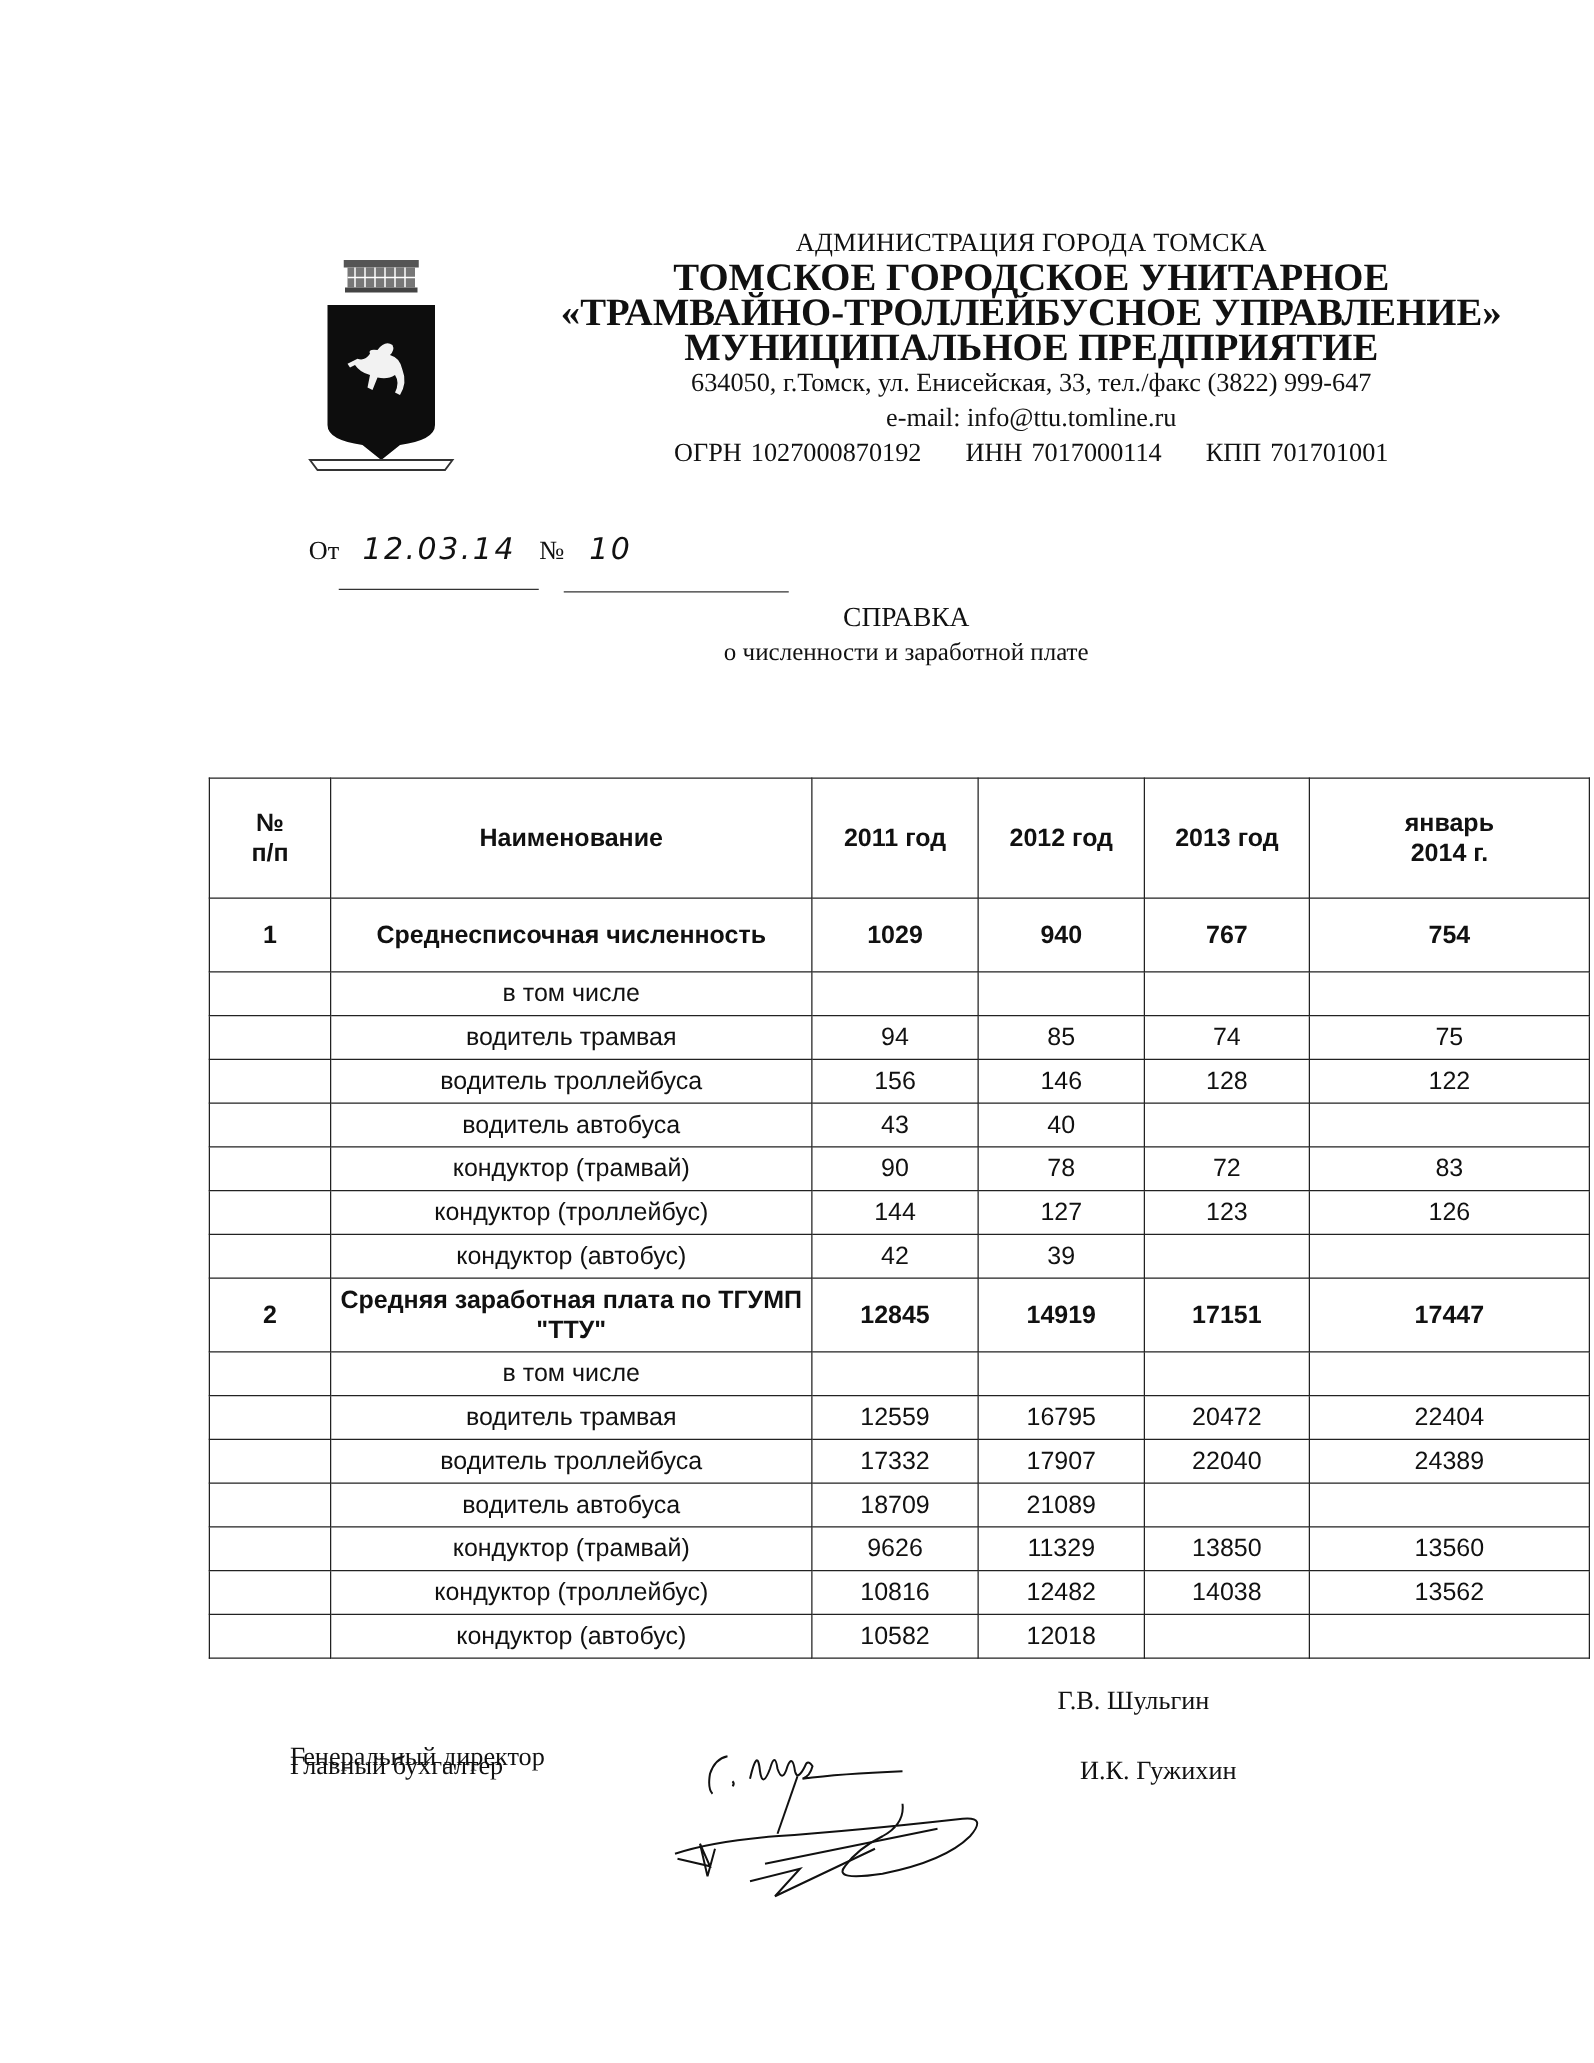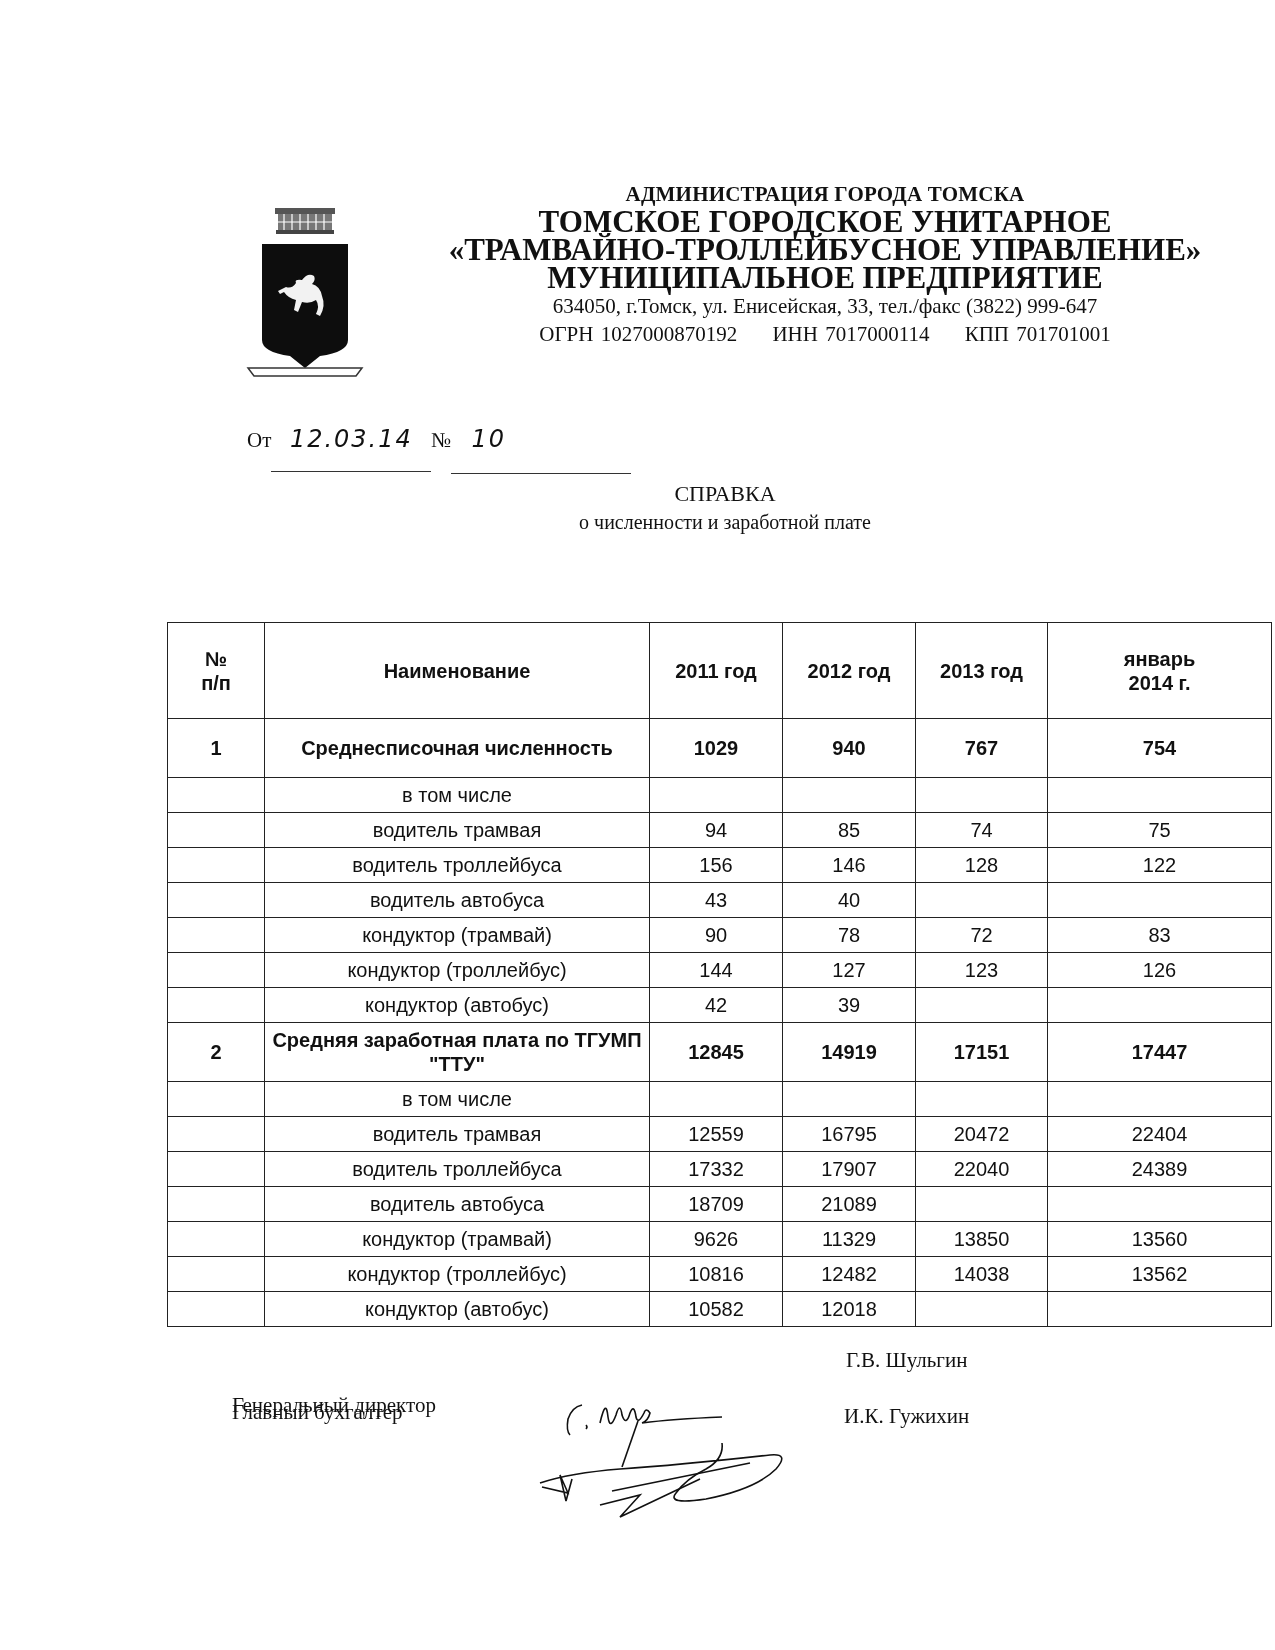--- a/index.html
+++ b/index.html
@@ -2,21 +2,21 @@
 <html><head>
 <meta charset="utf-8">
 <style>
   html, body { margin: 0; padding: 0; background: #ffffff; }
   body { width: 1275px; height: 1650px; position: relative; overflow: hidden; color: #111; }
   .serif { font-family: "Liberation Serif", "DejaVu Serif", serif; }
 
   
   .logo { position: absolute; left: 240px; top: 200px; width: 130px; height: 180px; }
   .head { position: absolute; left: 440px; top: 180px; width: 770px; text-align: center; }
-  .head .l1 { font-size: 21px; line-height: 28px; letter-spacing: 0.2px; font-weight: bold; }
+  .head .l1 { font-size: 21px; line-height: 28px; letter-spacing: 0.2px; }
   .head .bold { font-size: 31px; font-weight: bold; line-height: 28px; }
   .head .l5 { font-size: 21px; line-height: 28px; }
   .head .l7 { font-size: 21px; line-height: 28px; word-spacing: 2px; }
   .head .l7 span { margin: 0 14px; }
 
   
   .ref { position: absolute; left: 247px; top: 425px; font-size: 21px; }
   .ref .hand { font-family: "DejaVu Sans", sans-serif; font-style: italic; font-size: 24px; letter-spacing: 2px; }
   .ref .u1 { display: inline-block; width: 160px; border-bottom: 1.5px solid #333; text-align: center; padding-bottom: 18px; }
   .ref .u2 { display: inline-block; width: 160px; border-bottom: 1.5px solid #333; padding-left: 20px; padding-bottom: 20px; }
@@ -67,20 +67,21 @@
     <path d="M8 168 H122 L116 176 H14 Z" fill="none" stroke="#333" stroke-width="1.5"></path>
   </svg>
 </div>
 
 <div class="head">
   <div class="l1">АДМИНИСТРАЦИЯ ГОРОДА ТОМСКА</div>
   <div class="bold">ТОМСКОЕ ГОРОДСКОЕ УНИТАРНОЕ</div>
   <div class="bold">«ТРАМВАЙНО-ТРОЛЛЕЙБУСНОЕ УПРАВЛЕНИЕ»</div>
   <div class="bold">МУНИЦИПАЛЬНОЕ ПРЕДПРИЯТИЕ</div>
   <div class="l5">634050, г.Томск, ул. Енисейская, 33, тел./факс (3822) 999-647</div>
+  <div class="l5">e-mail: info@ttu.tomline.ru</div>
   <div class="l7">
     <span>ОГРН 1027000870192</span>
     <span>ИНН 7017000114</span>
     <span>КПП 701701001</span>
   </div>
 </div>
 
 <div class="ref">
   <span>От</span><span class="u1"><span class="hand">12.03.14</span></span><span>№</span><span class="u2"><span class="hand">10</span></span>
 </div>
@@ -237,21 +238,21 @@
         <td>12018</td>
         <td></td>
         <td></td>
       </tr>
     </tbody>
 </table>
 
 <div class="sig" style="left:232px; top:1345px;margin-top:48px;">Генеральный директор</div>
 <div class="sig" style="left:846px; top:1348px;">Г.В. Шульгин</div>
 <div class="sig" style="left:232px; top:1400px;">Главный бухгалтер</div>
-<div class="sig" style="left:844px; top:1404px;">И.К. Гужихин</div>
+<div class="sig" style="left:864px; top:1404px;">И.К. Гужихин</div>
 
 <div class="sigsvg">
   <svg width="300" height="135" viewBox="0 0 300 135" fill="none" stroke="#111" stroke-width="1.6">
     <path d="M62 10 q-10 2 -14 14 q-2 12 2 16"></path>
     <path d="M66 30 q2 2 0 4"></path>
     <path d="M80 28 q6 -26 8 -6 q2 14 8 -2 q4 -14 6 0 q4 12 8 -2 q4 -10 6 4 q2 8 8 -4 q2 -6 6 0 q-2 8 -8 10 q30 -4 80 -6"></path>
     <path d="M118 26 L102 72"></path>
     <path d="M20 88 q30 -10 80 -14 q60 -4 150 -14 q20 -2 6 14 q-20 20 -70 30 q-40 6 -30 -6 q10 -14 30 -24 q18 -10 16 -26"></path>
     <path d="M22 92 L48 98 L40 80 L46 106 L52 84"></path>
     <path d="M80 110 L120 100 L100 122 L180 84"></path>

